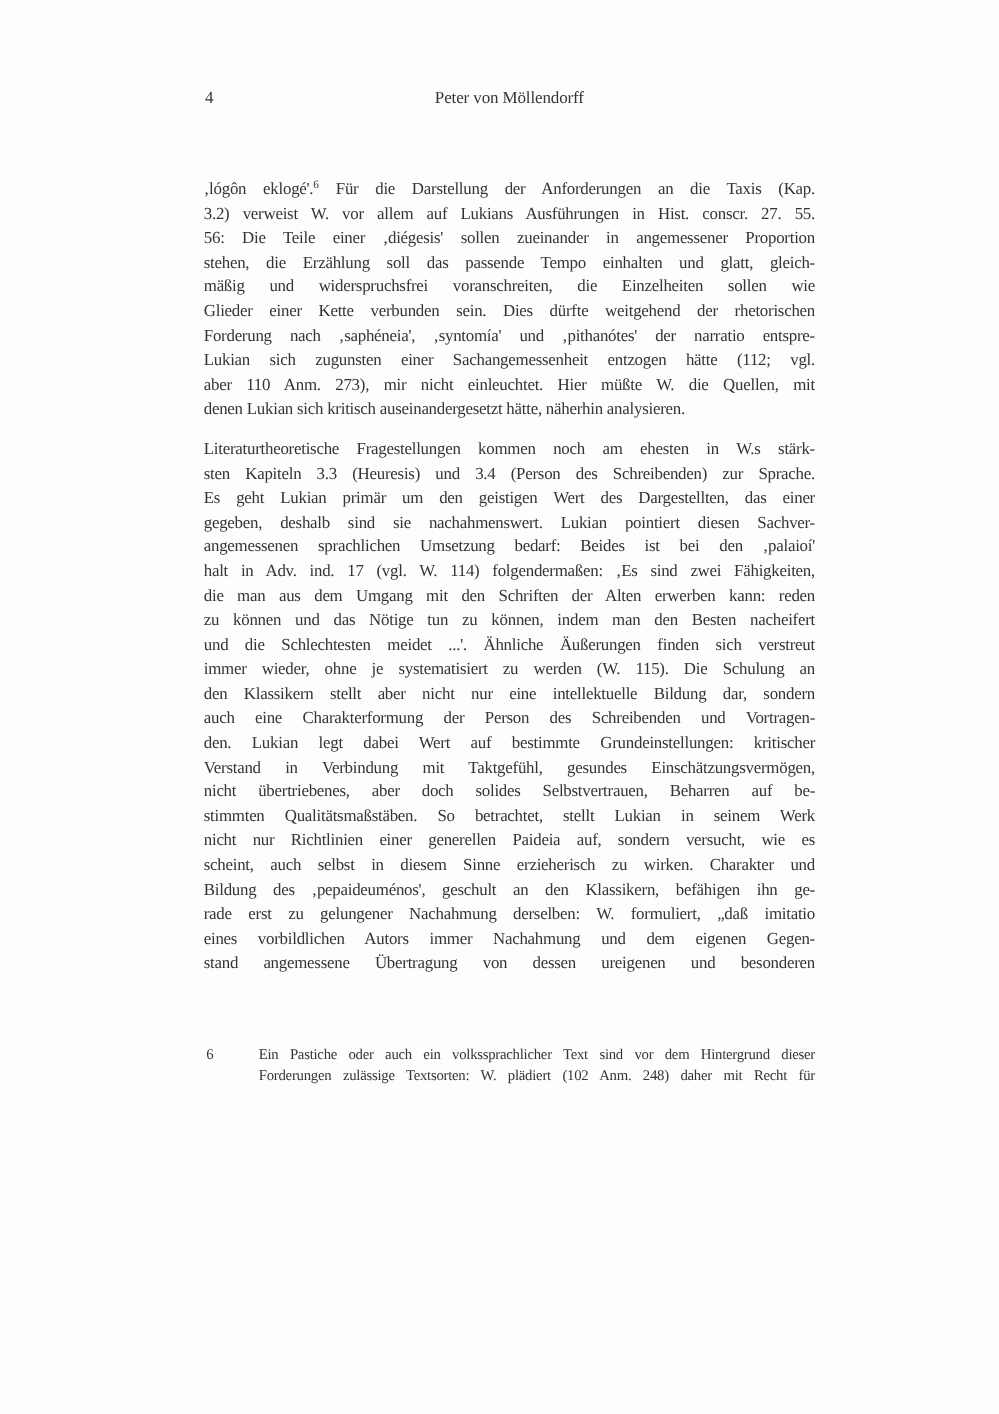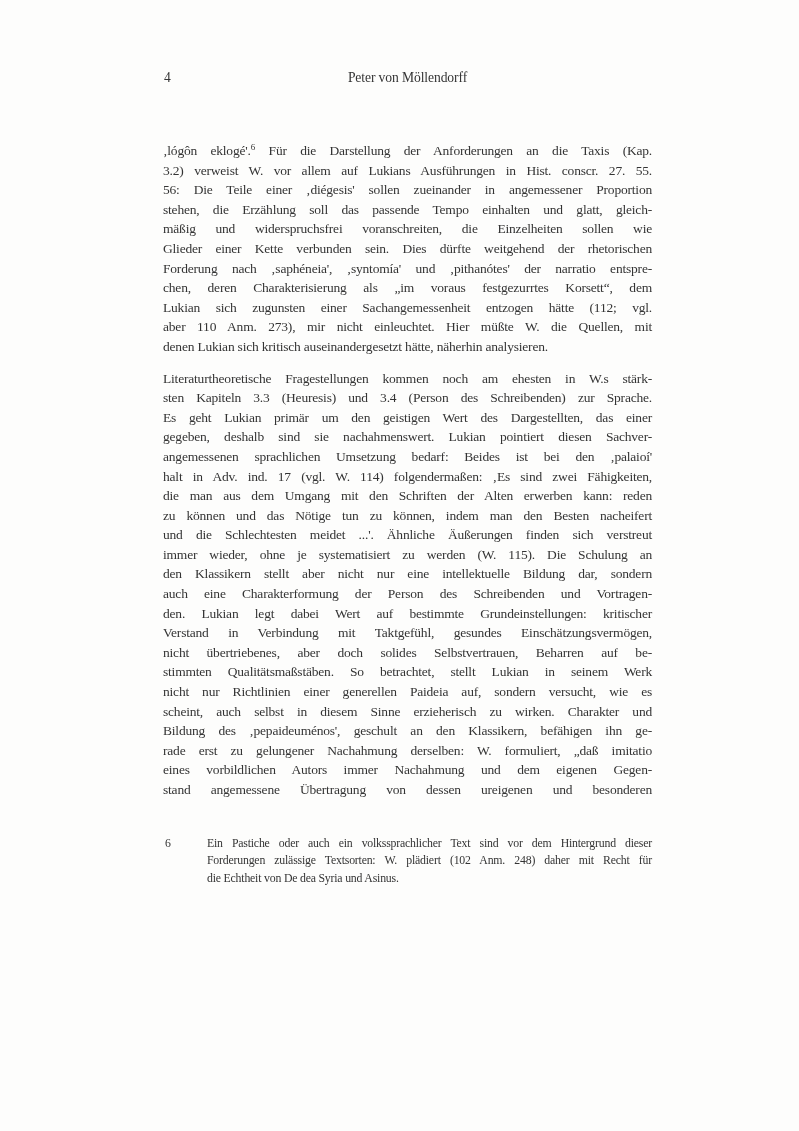--- a/index.html
+++ b/index.html
@@ -100,21 +100,20 @@
 
   <div class="body-text">
     <div class="paragraph">
         <div class="line"><span>‚lógôn eklogé'.</span><span class="sup">6</span><span> Für die Darstellung der Anforderungen an die Taxis (Kap.</span></div>
         <div class="line"><span>3.2) verweist W. vor allem auf Lukians Ausführungen in Hist. conscr. 27. 55.</span></div>
         <div class="line"><span>56: Die Teile einer ‚diégesis' sollen zueinander in angemessener Proportion</span></div>
         <div class="line"><span>stehen, die Erzählung soll das passende Tempo einhalten und glatt, gleich-</span></div>
         <div class="line"><span>mäßig und widerspruchsfrei voranschreiten, die Einzelheiten sollen wie</span></div>
         <div class="line"><span>Glieder einer Kette verbunden sein. Dies dürfte weitgehend der rhetorischen</span></div>
         <div class="line"><span>Forderung nach ‚saphéneia', ‚syntomía' und ‚pithanótes' der </span><span class="it">narratio</span><span> entspre-</span></div>
-        <div class="line"><span>chen, deren Charakterisierung als „im voraus festgezurrtes Korsett“, dem</span></div>
         <div class="line"><span>Lukian sich zugunsten einer Sachangemessenheit entzogen hätte (112; vgl.</span></div>
         <div class="line"><span>aber 110 Anm. 273), mir nicht einleuchtet. Hier müßte W. die Quellen, mit</span></div>
         <div class="line end"><span>denen Lukian sich kritisch auseinandergesetzt hätte, näherhin analysieren.</span></div>
       </div>
     <div class="paragraph">
         <div class="line"><span>Literatur</span><span class="it">theoretische</span><span> Fragestellungen kommen noch am ehesten in W.s stärk-</span></div>
         <div class="line"><span>sten Kapiteln 3.3 (Heuresis) und 3.4 (Person des Schreibenden) zur Sprache.</span></div>
         <div class="line"><span>Es geht Lukian primär um den geistigen Wert des Dargestellten, das einer</span></div>
         <div class="line"><span>gegeben, deshalb sind sie nachahmenswert. Lukian pointiert diesen Sachver-</span></div>
         <div class="line"><span>angemessenen sprachlichen Umsetzung bedarf: Beides ist bei den ‚palaioí'</span></div>
@@ -136,17 +135,16 @@
         <div class="line"><span>eines vorbildlichen Autors immer Nachahmung und dem eigenen Gegen-</span></div>
         <div class="line"><span>stand angemessene Übertragung von dessen ureigenen und besonderen</span></div>
       </div>
   </div>
 
   <div class="footnote">
     <span class="footnote-number">6</span>
     <div class="footnote-text">
         <div class="line"><span>Ein Pastiche oder auch ein volkssprachlicher Text sind vor dem Hintergrund dieser</span></div>
         <div class="line"><span>Forderungen zulässige Textsorten: W. plädiert (102 Anm. 248) daher mit Recht für</span></div>
-        <div class="line end"><span>die Echtheit von </span><span class="it">De dea Syria</span><span> und </span><span class="it">Asinus</span><span>.</span></div>
       </div>
   </div>
 
 </div>
 
 </body></html>

